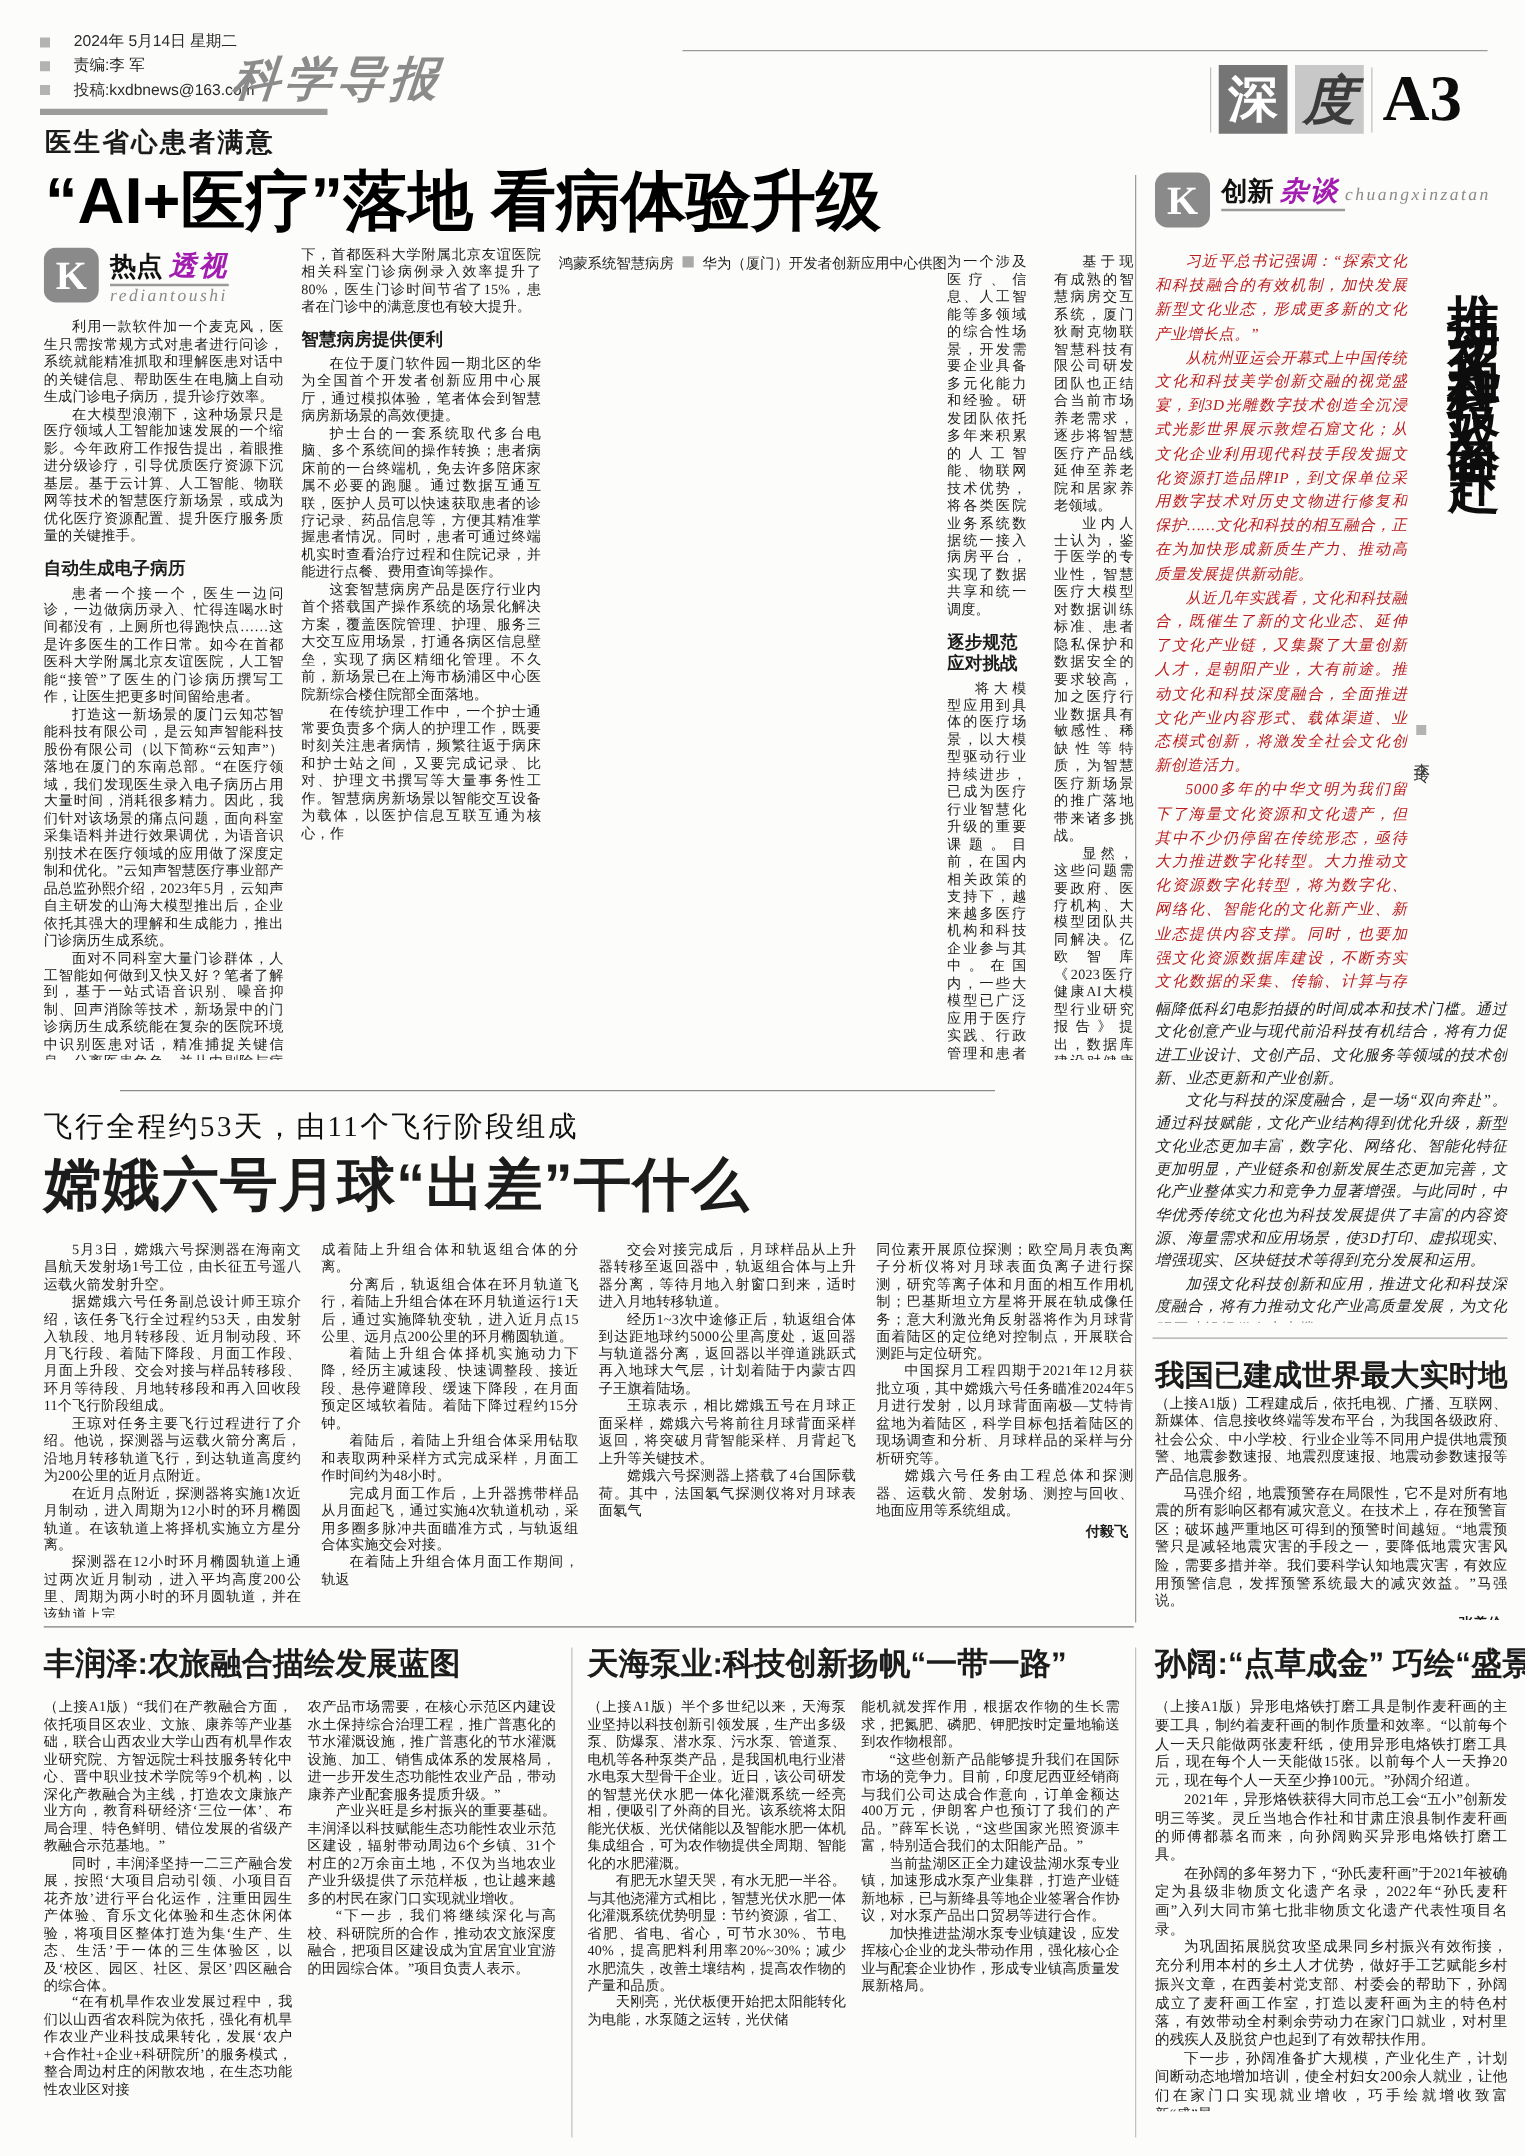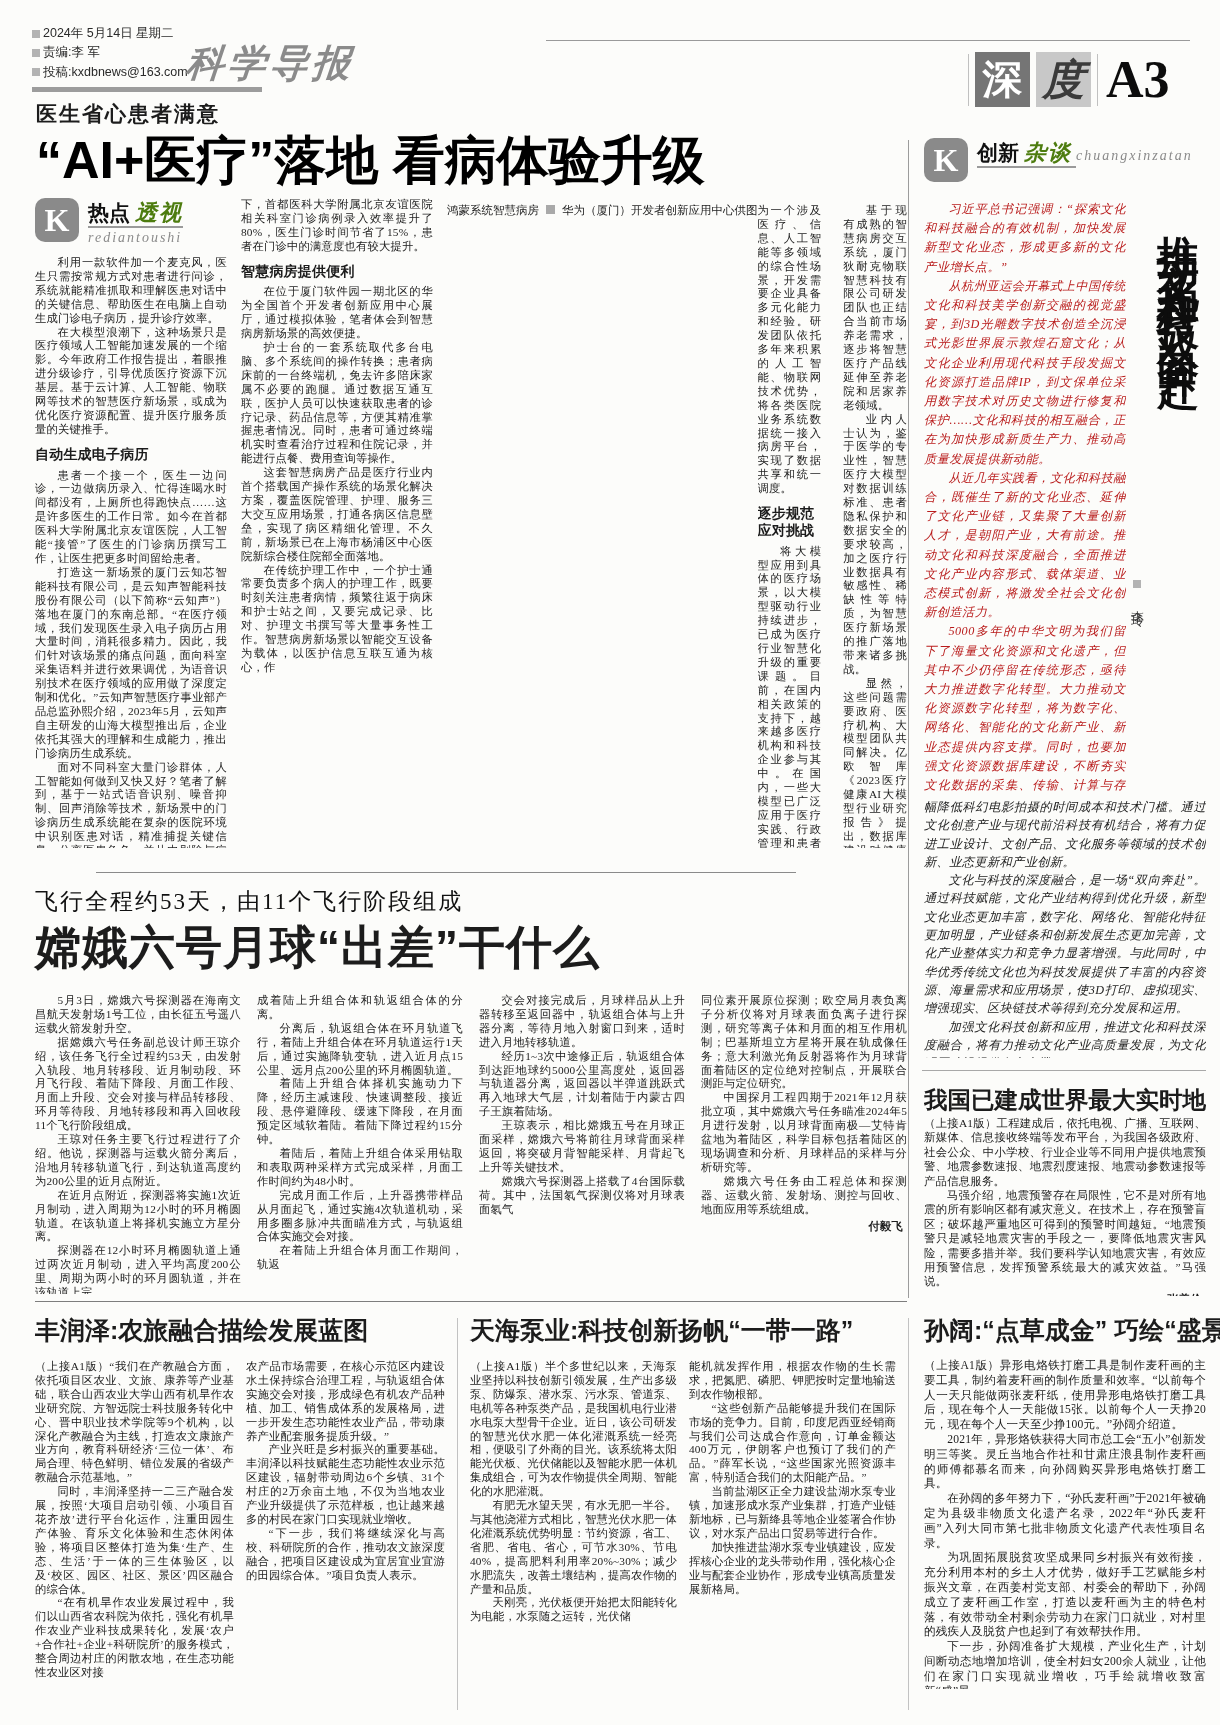--- a/index.html
+++ b/index.html
@@ -7,41 +7,41 @@
         font-family:"Liberation Serif","DejaVu Serif",serif;color:#1c1c1c;overflow:hidden;}
   
   .para{margin:0;text-align:justify;text-indent:2em;font-size:11.3px;line-height:13.9px;letter-spacing:.2px;}
   .para.cont{text-indent:0;}
   .para.sub{font-family:"Liberation Sans","DejaVu Sans",sans-serif;font-weight:bold;font-size:14px;
             text-indent:0;text-align:left;margin:9px 0 6px;line-height:1.2;}
   .para.byline{text-align:right;font-weight:bold;text-indent:0;padding-right:4px;margin-top:3px;}
   
   .hd-info{position:absolute;left:32px;top:24px;width:230px;font-family:"Liberation Sans","DejaVu Sans",sans-serif;
            font-size:12.5px;color:#2a2a2a;line-height:1.55;}
-  .hd-info .row{display:flex;align-items:center;gap:3px;}
+  .hd-info .row{display:flex;align-items:center;gap:19px;}
   .sq{display:inline-block;width:8px;height:8px;background:#b3b3b3;flex:0 0 auto;}
   .hd-bar{height:5px;background:#9c9c9c;margin-top:5px;}
   .masthead{position:absolute;left:186px;top:38px;font-size:38px;font-weight:bold;font-style:italic;
             color:#8b8b8b;letter-spacing:4px;transform:skewX(-5deg);}
   .topline{position:absolute;left:546px;top:40px;width:644px;border-top:1.5px solid #9a9a9a;}
   .corner{position:absolute;left:968px;top:50px;display:flex;align-items:center;gap:6px;}
   .corner .vl{width:1px;height:52px;background:#c0c0c0;}
   .sq-dark{width:55px;height:55px;background:#757575;color:#fff;font-size:40px;font-weight:bold;
            display:flex;align-items:center;justify-content:center;}
   .sq-light{width:55px;height:55px;background:#c8c8c8;color:#3b3b3b;font-size:42px;font-weight:bold;font-style:italic;
            display:flex;align-items:center;justify-content:center;}
   .pageno{font-size:52px;font-weight:bold;color:#0c0c0c;font-family:"Liberation Serif",serif;margin-left:2px;}
   
   .badge{display:flex;align-items:flex-start;margin-bottom:10px;}
   .kbox{width:44px;height:44px;background:#8a8a8a;border-radius:10px;color:#fff;
         font:bold 32px "Liberation Serif",serif;display:flex;align-items:center;justify-content:center;flex:0 0 auto;}
   .btit{margin-left:9px;}
   .btop{border-bottom:2px solid #9a9a9a;padding-bottom:3px;white-space:nowrap;}
   .bt-a{font:bold 21px "Liberation Sans","DejaVu Sans",sans-serif;color:#111;}
-  .bt-b{font:bold italic 22px "Liberation Serif",serif;color:#4d7c0f;margin-left:5px;letter-spacing:2px;}
+  .bt-b{font:bold italic 22px "Liberation Serif",serif;color:#a21caf;margin-left:5px;letter-spacing:2px;}
   .bpin{font:italic 14px "Liberation Serif",serif;color:#8a8a8a;letter-spacing:2px;}
   
   .kicker{position:absolute;left:36px;top:100px;font:bold 21px "Liberation Sans","DejaVu Sans",sans-serif;letter-spacing:2px;}
   .headline{position:absolute;left:36px;top:126px;width:880px;font:900 52px "Liberation Sans","DejaVu Sans",sans-serif;
             letter-spacing:0;white-space:nowrap;color:#000;}
   .article-row{position:absolute;left:35px;top:198px;width:872px;height:650px;display:flex;gap:14px;overflow:hidden;}
   .ncol{overflow:hidden;}
   .c1,.c2{width:192px;flex:0 0 auto;}
   .rwrap{flex:1;display:flex;flex-direction:row;}
   .subcols{display:flex;gap:22px;flex:1;margin-top:6px;overflow:hidden;}
@@ -288,21 +288,21 @@
 
   <div class="bart feng">
     <h3 class="bhead" style="margin:0">丰润泽:农旅融合描绘发展蓝图</h3>
     <div class="bcols">
       <div class="ncol">
           <p class="para cont">（上接A1版）“我们在产教融合方面，依托项目区农业、文旅、康养等产业基础，联合山西农业大学山西有机旱作农业研究院、方智远院士科技服务转化中心、晋中职业技术学院等9个机构，以深化产教融合为主线，打造农文康旅产业方向，教育科研经济‘三位一体’、布局合理、特色鲜明、错位发展的省级产教融合示范基地。”</p>
           <p class="para">同时，丰润泽坚持一二三产融合发展，按照‘大项目启动引领、小项目百花齐放’进行平台化运作，注重田园生产体验、育乐文化体验和生态休闲体验，将项目区整体打造为集‘生产、生态、生活’于一体的三生体验区，以及‘校区、园区、社区、景区’四区融合的综合体。</p>
           <p class="para">“在有机旱作农业发展过程中，我们以山西省农科院为依托，强化有机旱作农业产业科技成果转化，发展‘农户+合作社+企业+科研院所’的服务模式，整合周边村庄的闲散农地，在生态功能性农业区对接</p>
         </div>
       <div class="ncol">
-          <p class="para cont">农产品市场需要，在核心示范区内建设水土保持综合治理工程，与轨返组合体实施交会对接，形成绿色有机农产品种植、加工、销售成体系的发展格局，进一步开发生态功能性农业产品，带动康养产业配套服务提质升级。”</p>
+          <p class="para cont">农产品市场需要，在核心示范区内建设水土保持综合治理工程，推广普惠化的节水灌溉设施，推广普惠化的节水灌溉设施、加工、销售成体系的发展格局，进一步开发生态功能性农业产品，带动康养产业配套服务提质升级。”</p>
           <p class="para">产业兴旺是乡村振兴的重要基础。丰润泽以科技赋能生态功能性农业示范区建设，辐射带动周边6个乡镇、31个村庄的2万余亩土地，不仅为当地农业产业升级提供了示范样板，也让越来越多的村民在家门口实现就业增收。</p>
           <p class="para">“下一步，我们将继续深化与高校、科研院所的合作，推动农文旅深度融合，把项目区建设成为宜居宜业宜游的田园综合体。”项目负责人表示。</p>
         </div>
     </div>
   </div>
 
   <div class="bart tian">
     <h3 class="bhead" style="margin:0">天海泵业:科技创新扬帆“一带一路”</h3>
     <div class="bcols">
       <div class="ncol">

